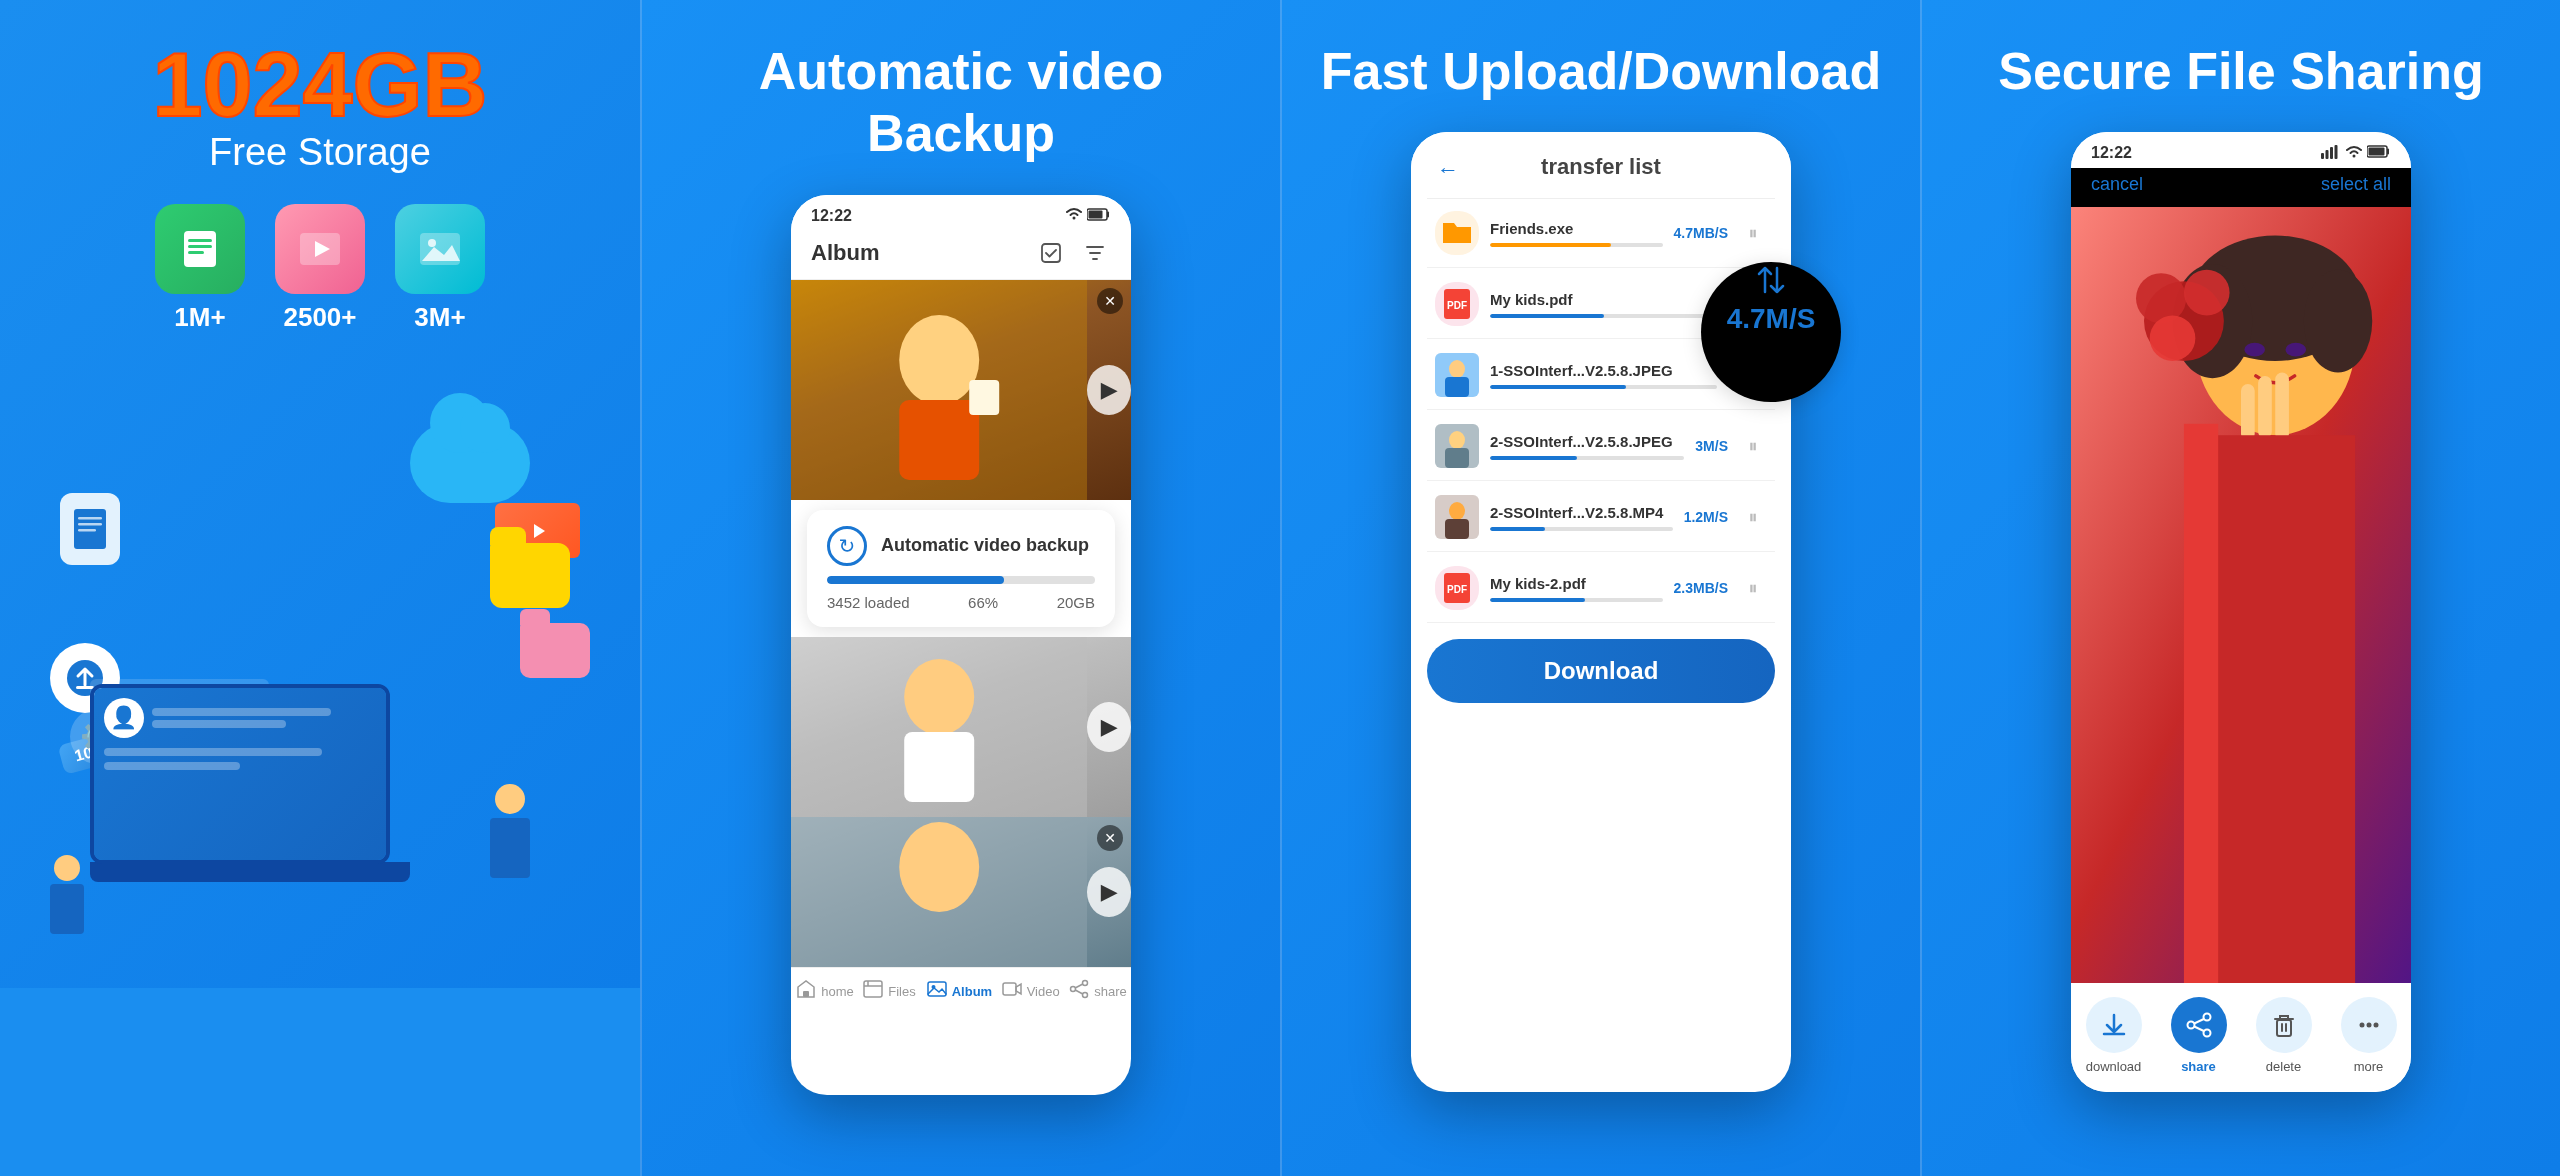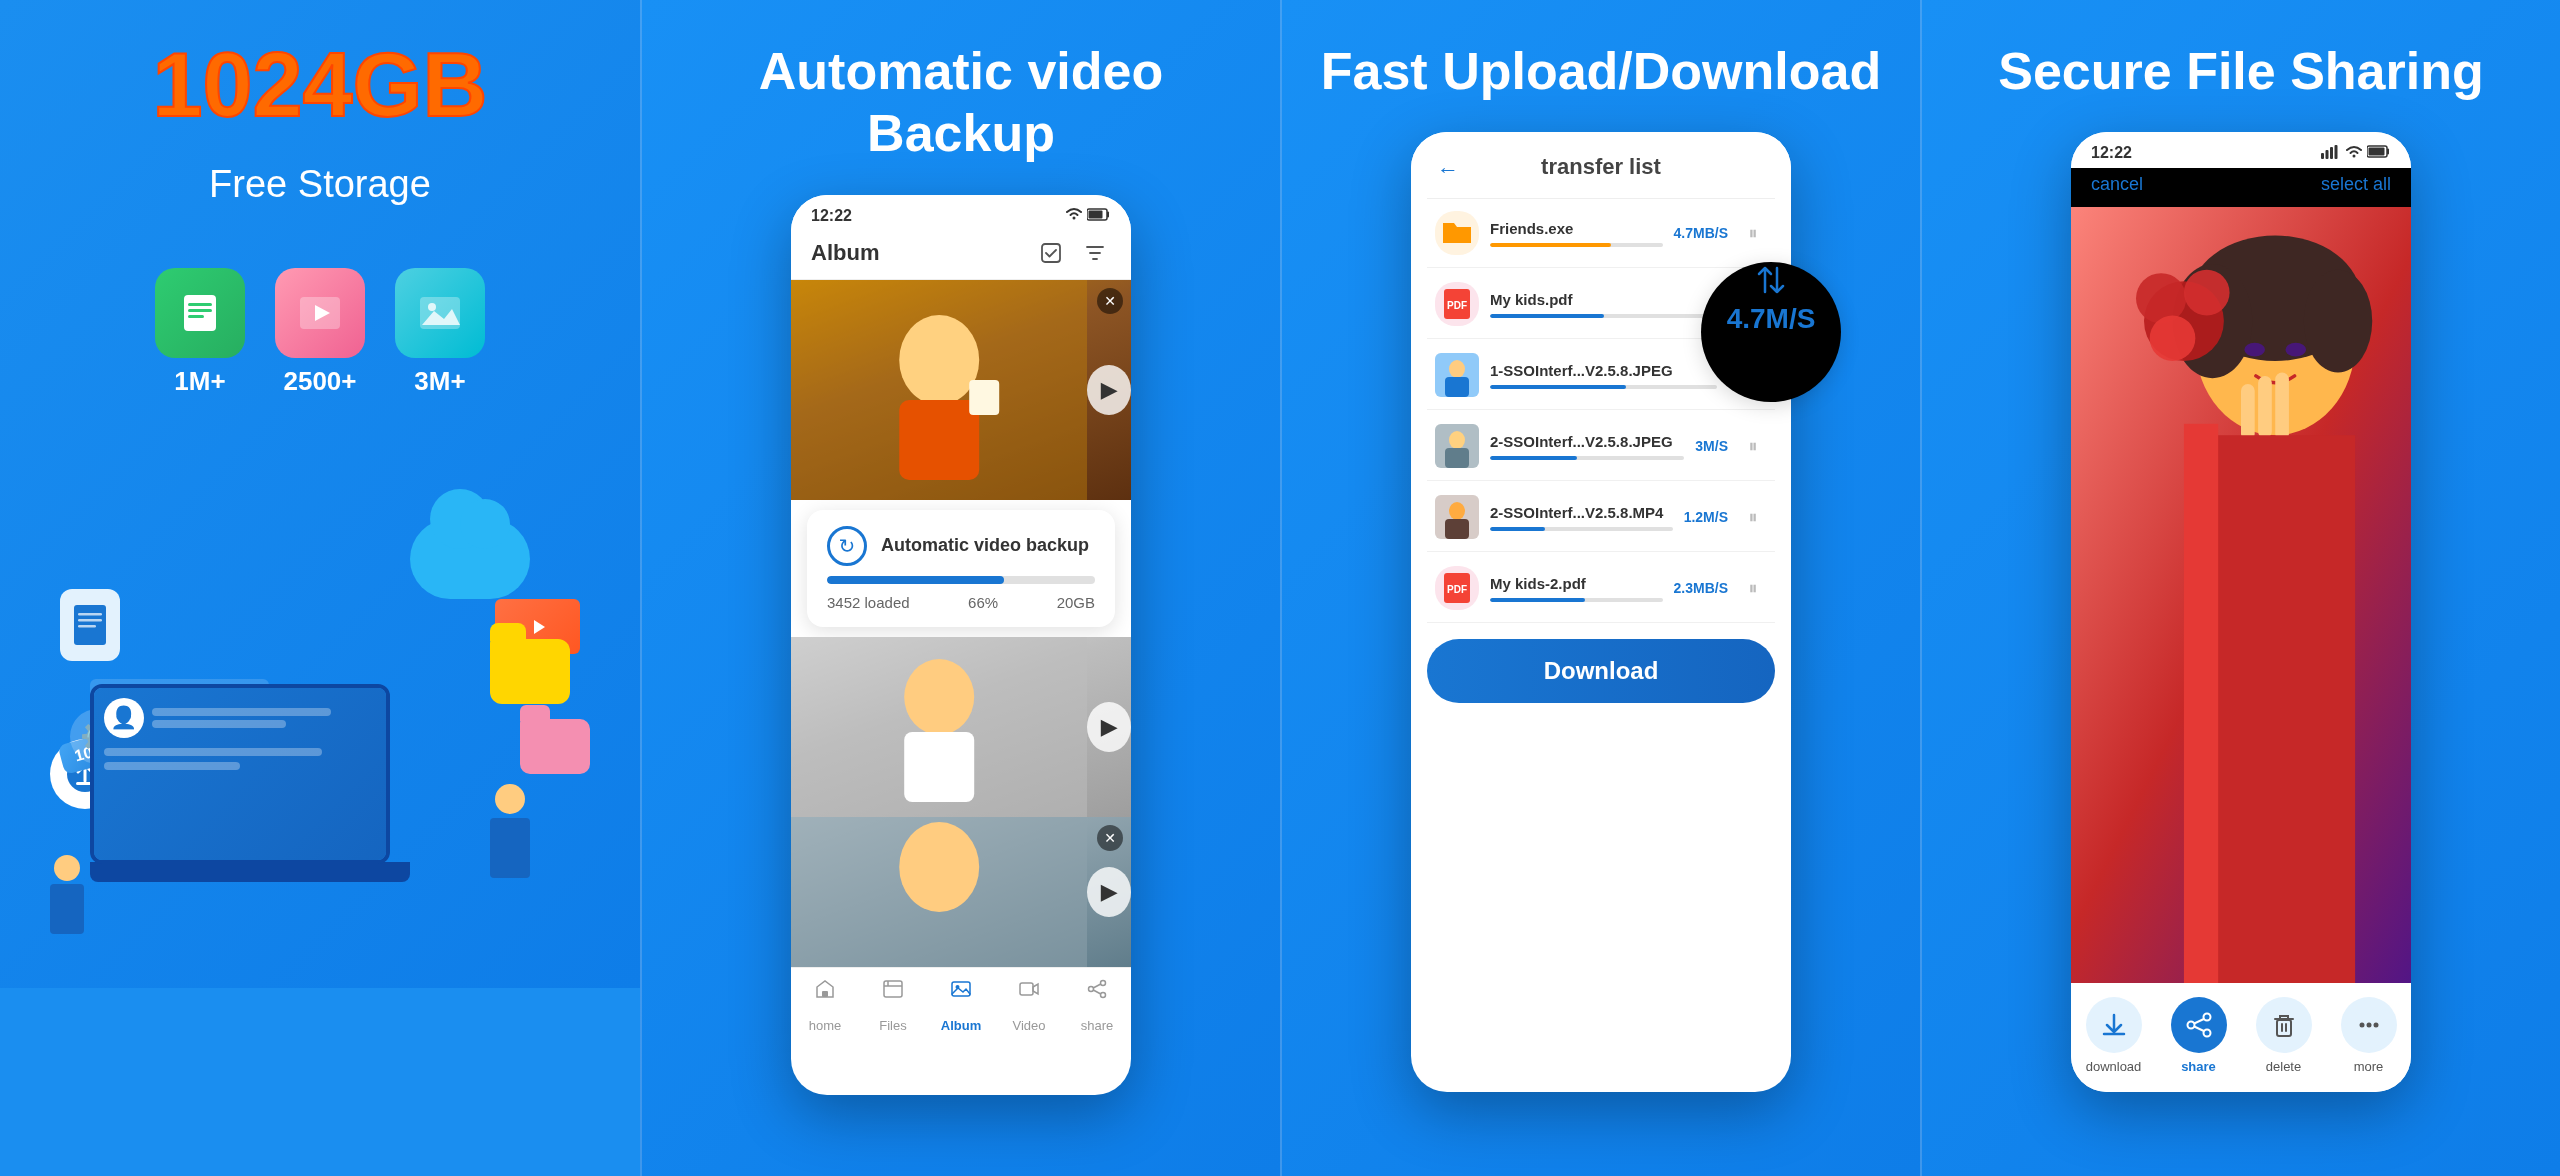--- a/index.html
+++ b/index.html
@@ -16,21 +16,20 @@
     
     .panel-storage {
       width: 640px;
       height: 988px;
       background: linear-gradient(135deg, #1a8ef0 0%, #0e7de8 100%);
       position: relative;
       display: flex;
       flex-direction: column;
       align-items: center;
       padding: 40px 30px 24px;
-      gap: 32px;
     }
 
     .storage-title {
       font-size: 90px;
       font-weight: 900;
       color: #ff6a00;
       line-height: 1;
       text-align: center;
       -webkit-text-stroke: 2px #ff4500;
     }
@@ -502,23 +501,23 @@
     .phone-nav-bar {
       display: flex;
       justify-content: space-around;
       padding: 10px 0 14px;
       background: white;
       border-top: 1px solid #eee;
     }
 
     .nav-item {
       display: flex;
-      flex-direction: column;
-      align-items: center;
-      gap: 12px;
+      flex-direction: row;
+      align-items: center;
+      gap: 4px;
       font-size: 13px;
       color: #999;
       min-width: 55px;
     }
 
     .nav-item.active {
       color: #1976d2;
     }
 
     .nav-icon {

